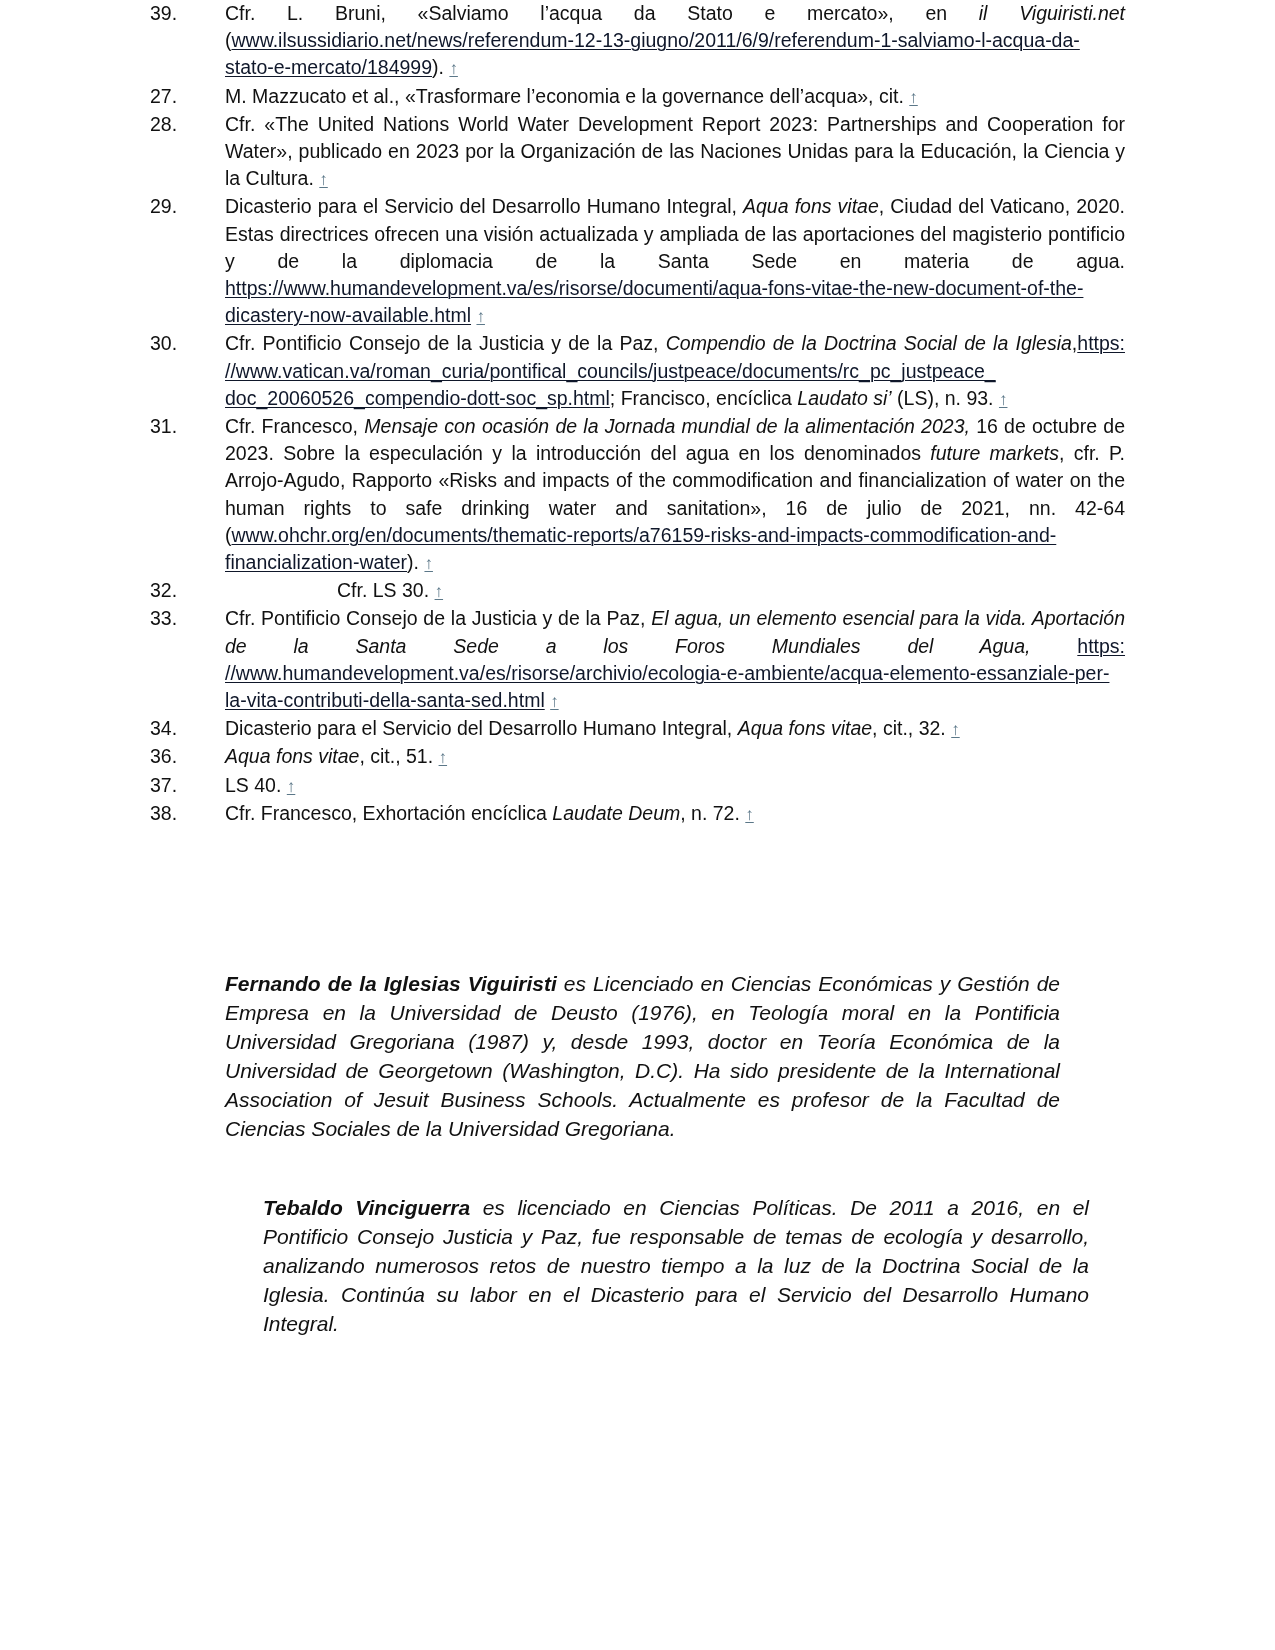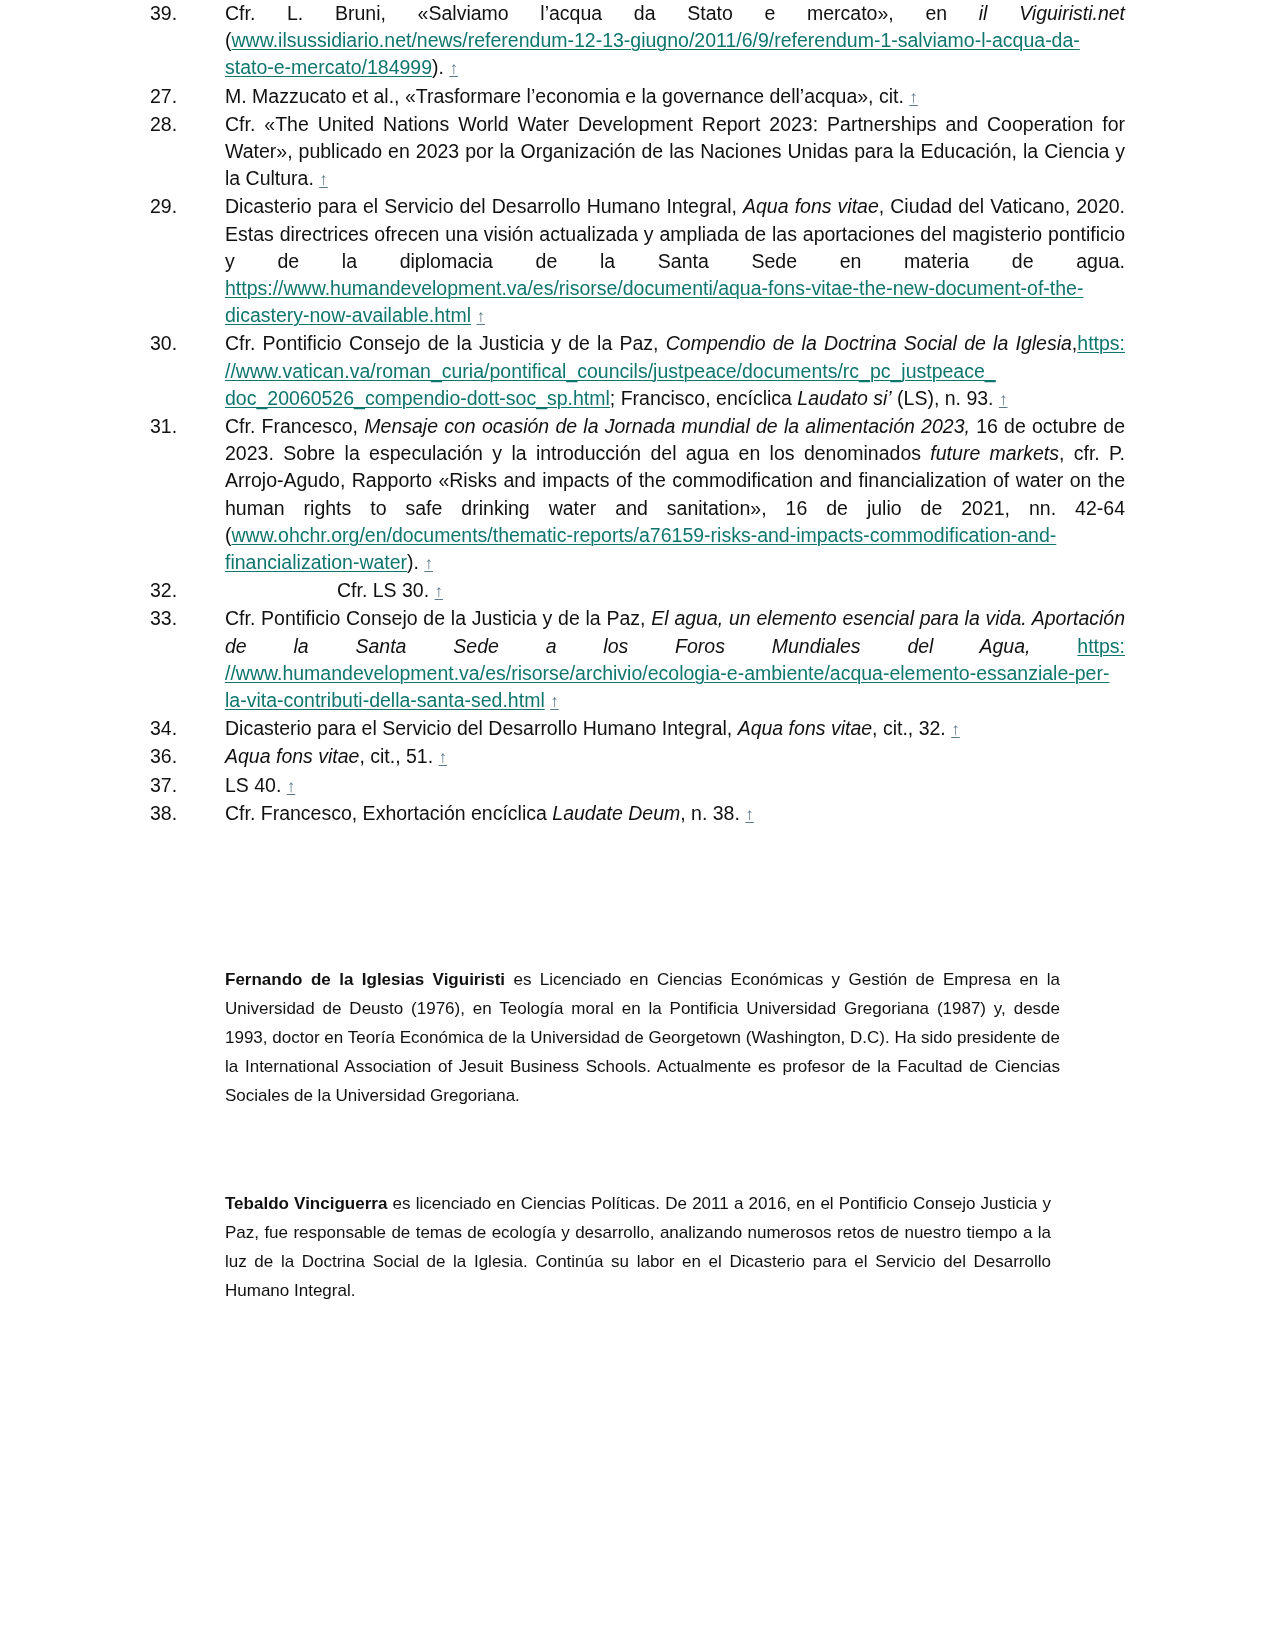--- a/index.html
+++ b/index.html
@@ -8,30 +8,30 @@
     font-family: "Liberation Sans", sans-serif; color: #111111;
   }
   .notes {
     position: absolute; left: 150px; top: 0px; width: 975px;
     font-size: 19.5px; line-height: 27.2px;
   }
   .note { display: flex; }
   .note .num { width: 75px; flex: 0 0 75px; }
   .note .body { flex: 1; text-align: justify; hyphens: none; word-break: normal; overflow-wrap: anywhere; }
   .note.indent .body { padding-left: 112px; }
-  a.lnk { color: #0f766e; text-decoration: underline; text-decoration-thickness: 1px; text-underline-offset: 2px; }
+  a.lnk { color: #0f172a; text-decoration: underline; text-decoration-thickness: 1px; text-underline-offset: 2px; }
   a.back { color: #5b7788; text-decoration: underline; text-decoration-thickness: 1px; text-underline-offset: 2px; font-size: 17px; }
   em { font-style: italic; }
   .bio {
     position: absolute; left: 225px;
-    font-size: 17px; line-height: 29px; text-align: justify;
+    font-size: 21px; line-height: 29px; text-align: justify; font-style: italic;
   }
   .bio b { font-weight: bold; }
   #bio1 { top: 948px; width: 835px; }
-  #bio2 { top: 1172px; width: 826px; }
+  #bio2 { top: 1172px; width: 826px; margin-left: 38px; }
 </style>
 </head>
 <body>
 
 <div class="notes" id="notes">
     <div class="note">
       <span class="num">39.</span>
       <span class="body"><span>Cfr. L. Bruni, «Salviamo l’acqua da Stato e mercato», en </span><em>il Viguiristi.net</em><span> (</span><a class="lnk">www.ilsussidiario.net/news/referendum-12-13-giugno/2011/6/9/referendum-1-salviamo-l-acqua-da-stato-e-mercato/184999</a><span>). </span><a class="back">↑</a></span>
     </div>
     <div class="note">
@@ -69,21 +69,21 @@
     <div class="note">
       <span class="num">36.</span>
       <span class="body"><em>Aqua fons vitae</em><span>, cit., 51. </span><a class="back">↑</a></span>
     </div>
     <div class="note">
       <span class="num">37.</span>
       <span class="body"><span>LS 40. </span><a class="back">↑</a></span>
     </div>
     <div class="note">
       <span class="num">38.</span>
-      <span class="body"><span>Cfr. Francesco, Exhortación encíclica </span><em>Laudate Deum</em><span>, n. 38. </span><a class="back">↑</a></span>
+      <span class="body"><span>Cfr. Francesco, Exhortación encíclica </span><em>Laudate Deum</em><span>, n. 72. </span><a class="back">↑</a></span>
     </div>
   </div>
 
 <p class="bio" id="bio1">
   <b>Fernando de la Iglesias Viguiristi</b><span> es Licenciado en Ciencias Económicas y Gestión de Empresa en la Universidad de Deusto (1976), en Teología moral en la Pontificia Universidad Gregoriana (1987) y, desde 1993, doctor en Teoría Económica de la Universidad de Georgetown (Washington, D.C). Ha sido presidente de la International Association of Jesuit Business Schools. Actualmente es profesor de la Facultad de Ciencias Sociales de la Universidad Gregoriana.</span>
 </p>
 
 <p class="bio" id="bio2">
   <b>Tebaldo Vinciguerra</b><span> es licenciado en Ciencias Políticas. De 2011 a 2016, en el Pontificio Consejo Justicia y Paz, fue responsable de temas de ecología y desarrollo, analizando numerosos retos de nuestro tiempo a la luz de la Doctrina Social de la Iglesia. Continúa su labor en el Dicasterio para el Servicio del Desarrollo Humano Integral.</span>
 </p>

